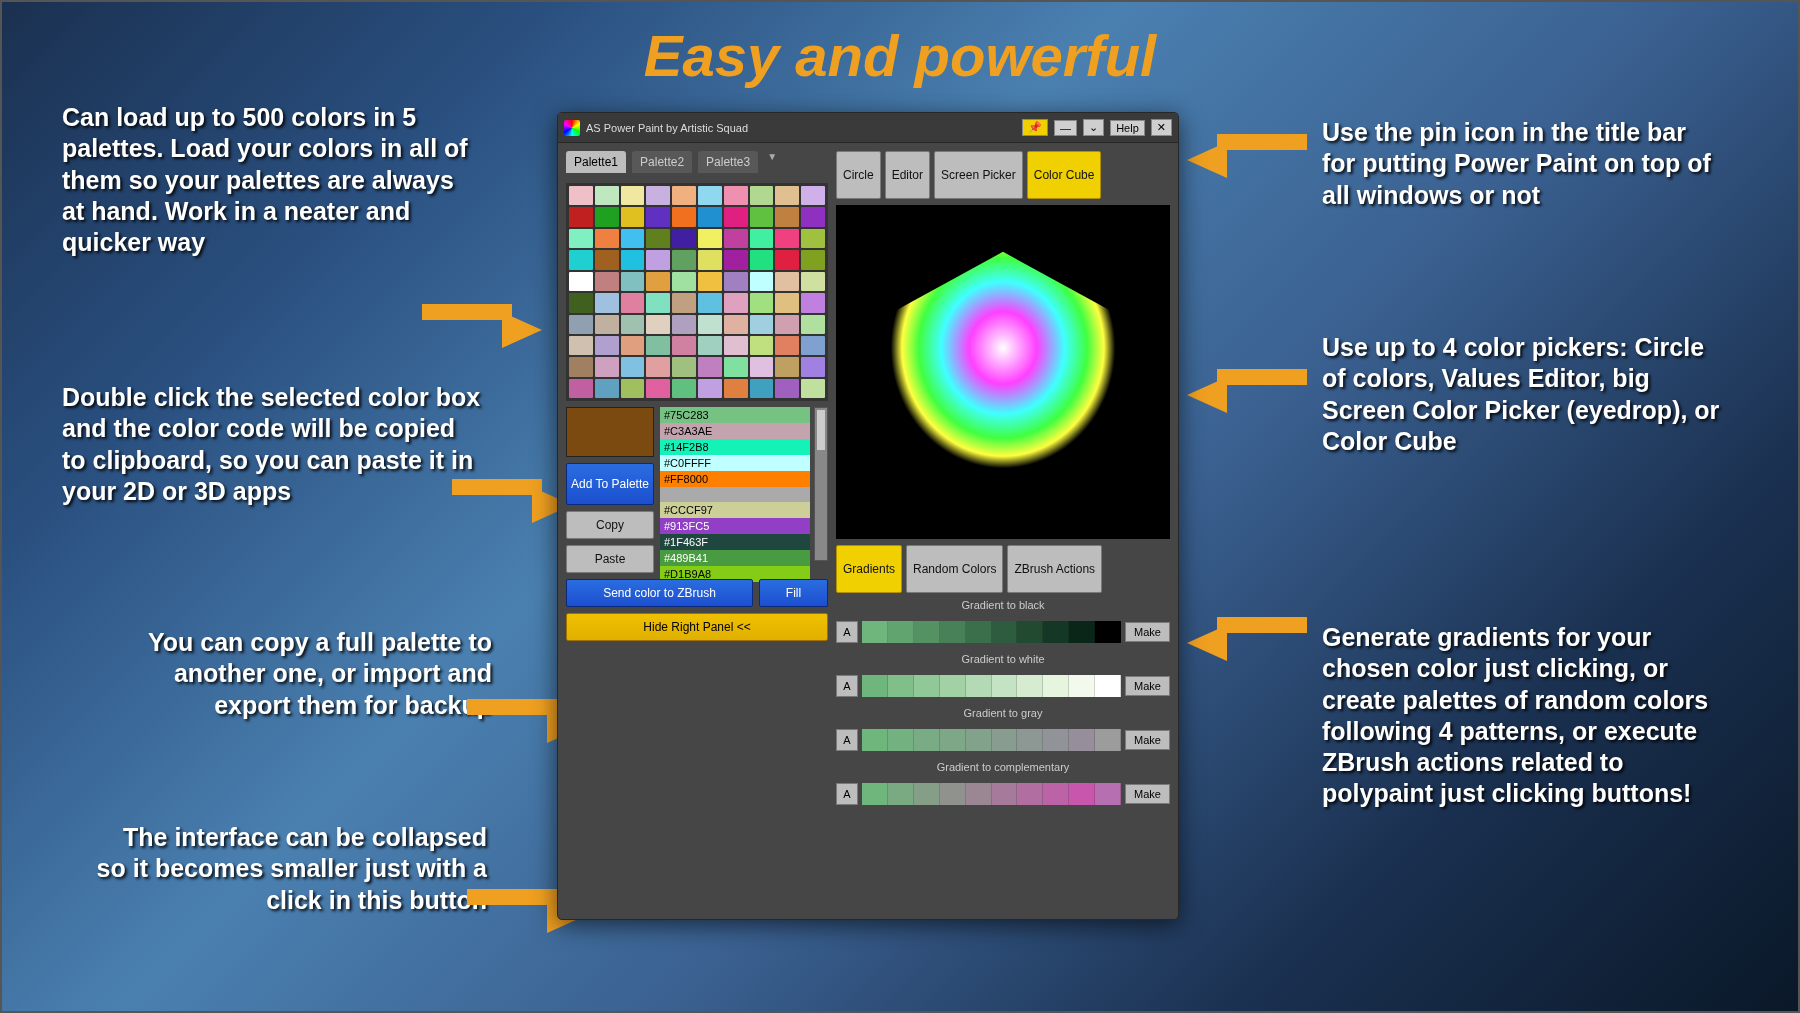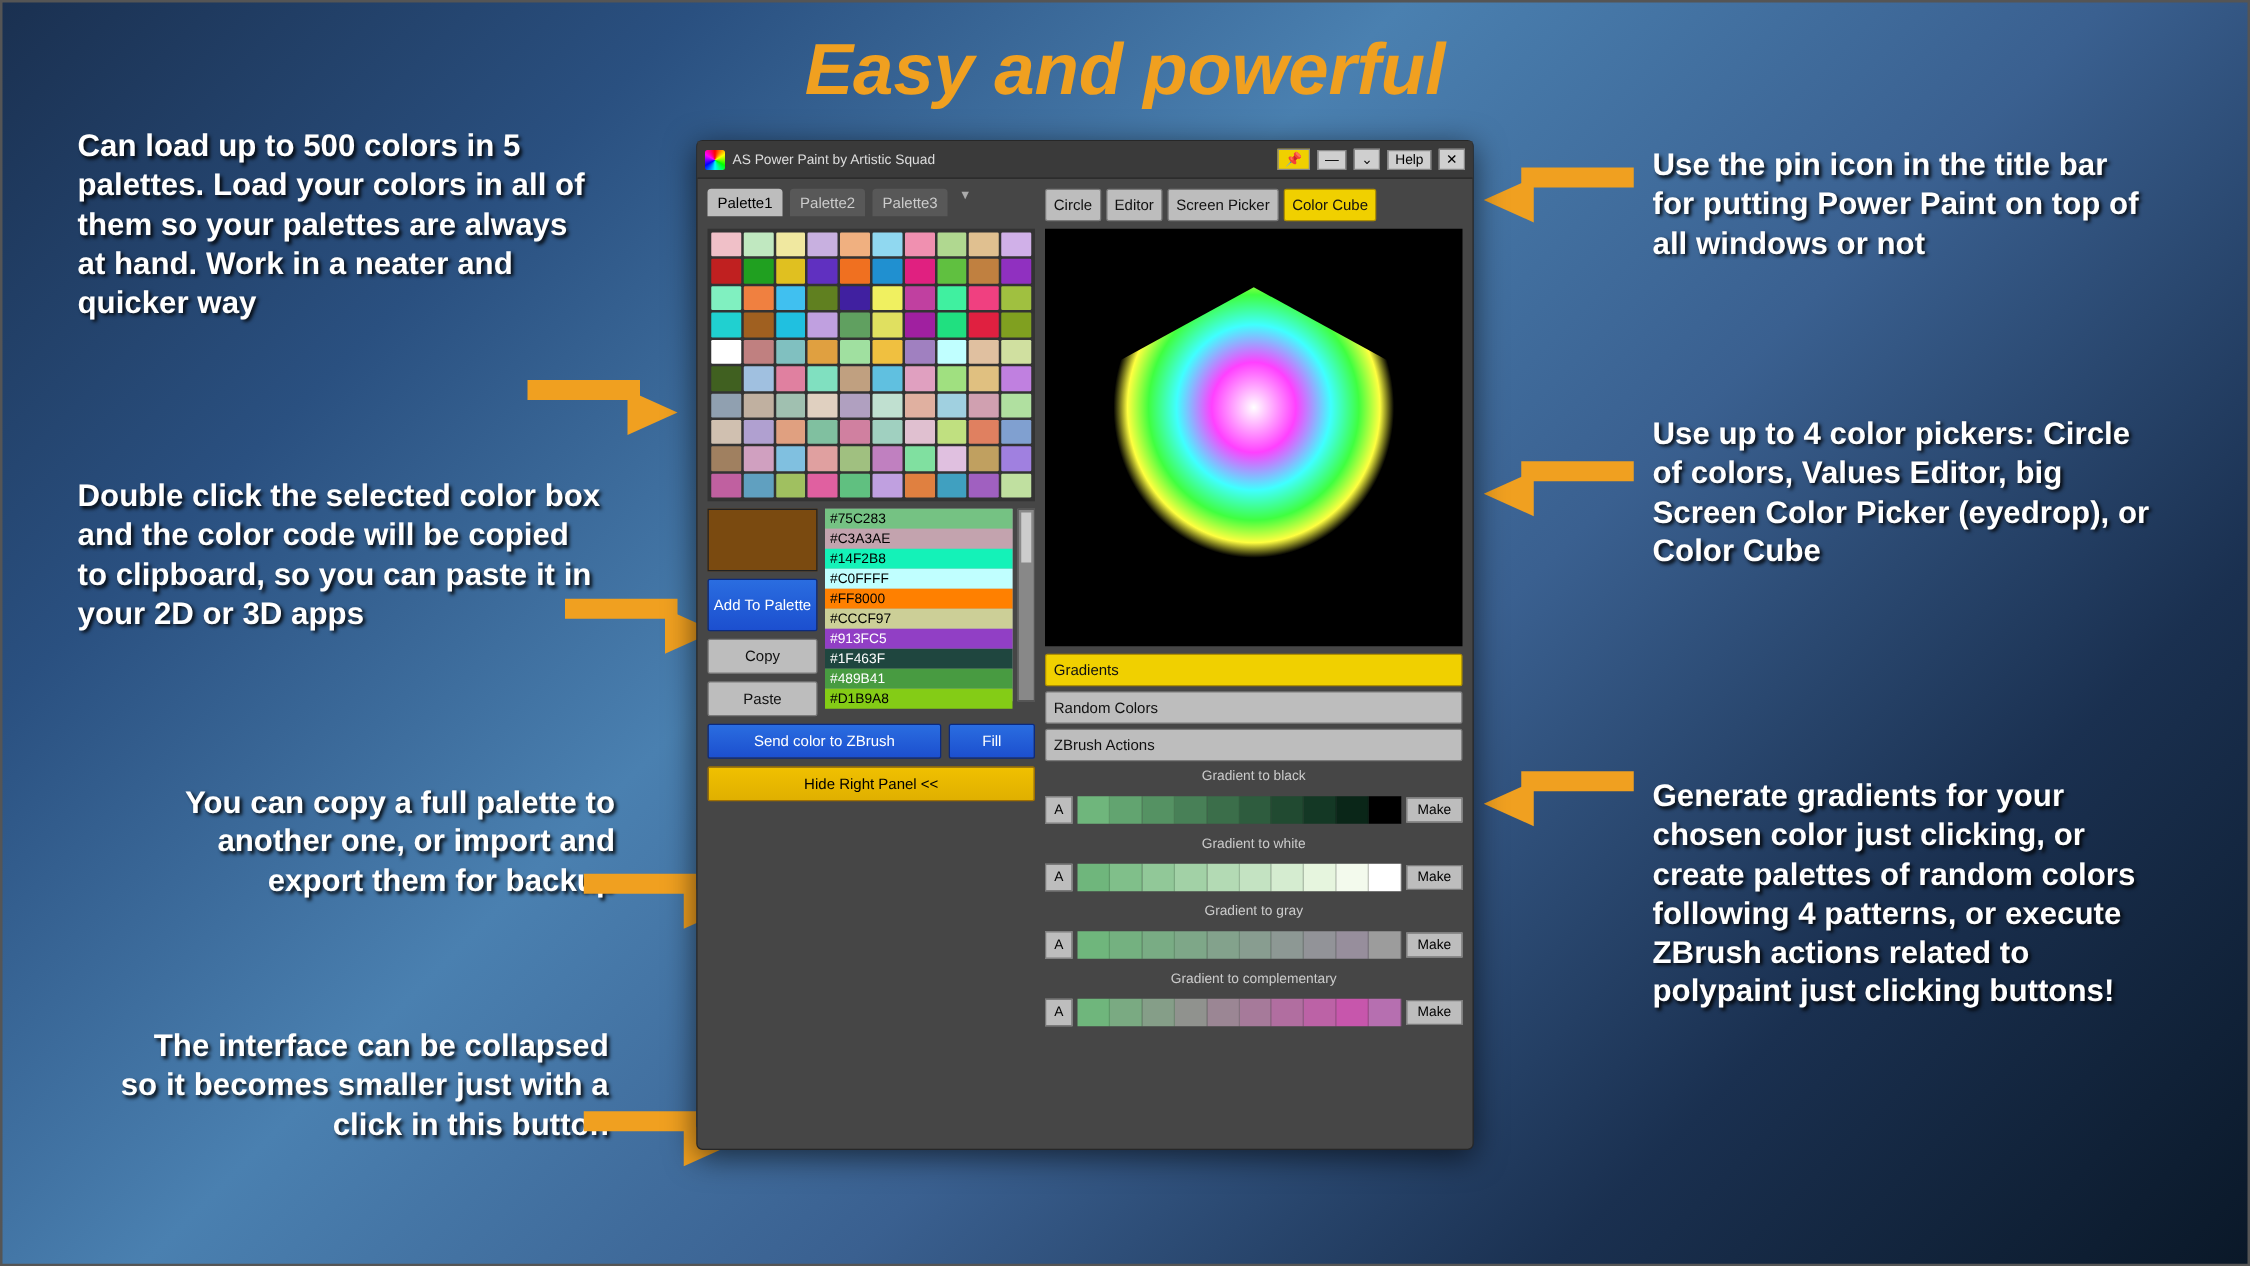--- a/index.html
+++ b/index.html
@@ -185,40 +185,40 @@
 .btn-grid {
   display:grid;
   grid-template-columns: 88px 1fr;
   gap:6px;
 }
 .picker-tabs { display:flex; gap:4px; flex-wrap:wrap;}
 .ptab {
   background:#bdbdbd;
   border:1px solid #7a7a7a;
   font-size:12px;
-  padding:5px 6px;
+  padding:16px 6px;
   cursor:pointer;
   border-radius:2px;
   color:#111;
 }
 .ptab.active { background:#f0d000; border-color:#b09000;}
 .cube {
   width:100%;
   aspect-ratio:1;
   background:#000;
   position:relative;
   overflow:hidden;
 }
 .cube-shape {
   position:absolute;
   left:50%; top:50%;
   transform:translate(-50%,-50%);
   width:80%; height:80%;
 }
-.action-tabs { display:flex; gap:4px;flex-direction:column;}
+.action-tabs { display:flex; gap:4px;}
 .grad-section { display:flex; flex-direction:column; gap:10px;}
 .grad-label { color:#ccc; font-size:11px; text-align:center;}
 .grad-row { display:flex; gap:4px; align-items:center;}
 .a-btn {
   background:#bdbdbd; border:1px solid #7a7a7a;
   width:22px; height:22px;
   font-size:11px;
   text-align:center;
   line-height:20px;
   cursor:pointer;
@@ -389,21 +389,21 @@
           <button class="btn">Copy</button>
           <button class="btn">Paste</button>
         </div>
         <div class="history-wrap" style="flex:1;">
           <div class="history" id="history-list">
               <div class="hist-item" style="background: rgb(117, 194, 131); color: rgb(0, 0, 0);">#75C283</div>
               <div class="hist-item" style="background: rgb(195, 163, 174); color: rgb(0, 0, 0);">#C3A3AE</div>
               <div class="hist-item" style="background: rgb(20, 242, 184); color: rgb(0, 0, 0);">#14F2B8</div>
               <div class="hist-item" style="background: rgb(192, 255, 255); color: rgb(0, 0, 0);">#C0FFFF</div>
               <div class="hist-item" style="background: rgb(255, 128, 0); color: rgb(0, 0, 0);">#FF8000</div>
-              <div class="hist-item" style="background: rgb(204, 207, 151); color: rgb(0, 0, 0);">#CCCF97</div>
+              <div class="hist-item" style="background: rgb(204, 207, 151); color: rgb(0, 0, 0); margin-top: 15px;">#CCCF97</div>
               <div class="hist-item" style="background: rgb(145, 63, 197); color: rgb(255, 255, 255);">#913FC5</div>
               <div class="hist-item" style="background: rgb(31, 70, 63); color: rgb(255, 255, 255);">#1F463F</div>
               <div class="hist-item" style="background: rgb(72, 155, 65); color: rgb(255, 255, 255);">#489B41</div>
               <div class="hist-item" style="background: #84cc16; color: rgb(0, 0, 0);">#D1B9A8</div>
             </div>
           <div class="scrollbar">
               <div class="thumb"></div>
             </div>
         </div>
       </div>

